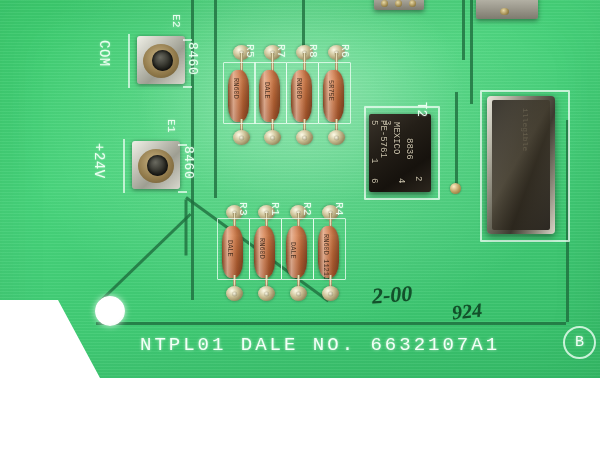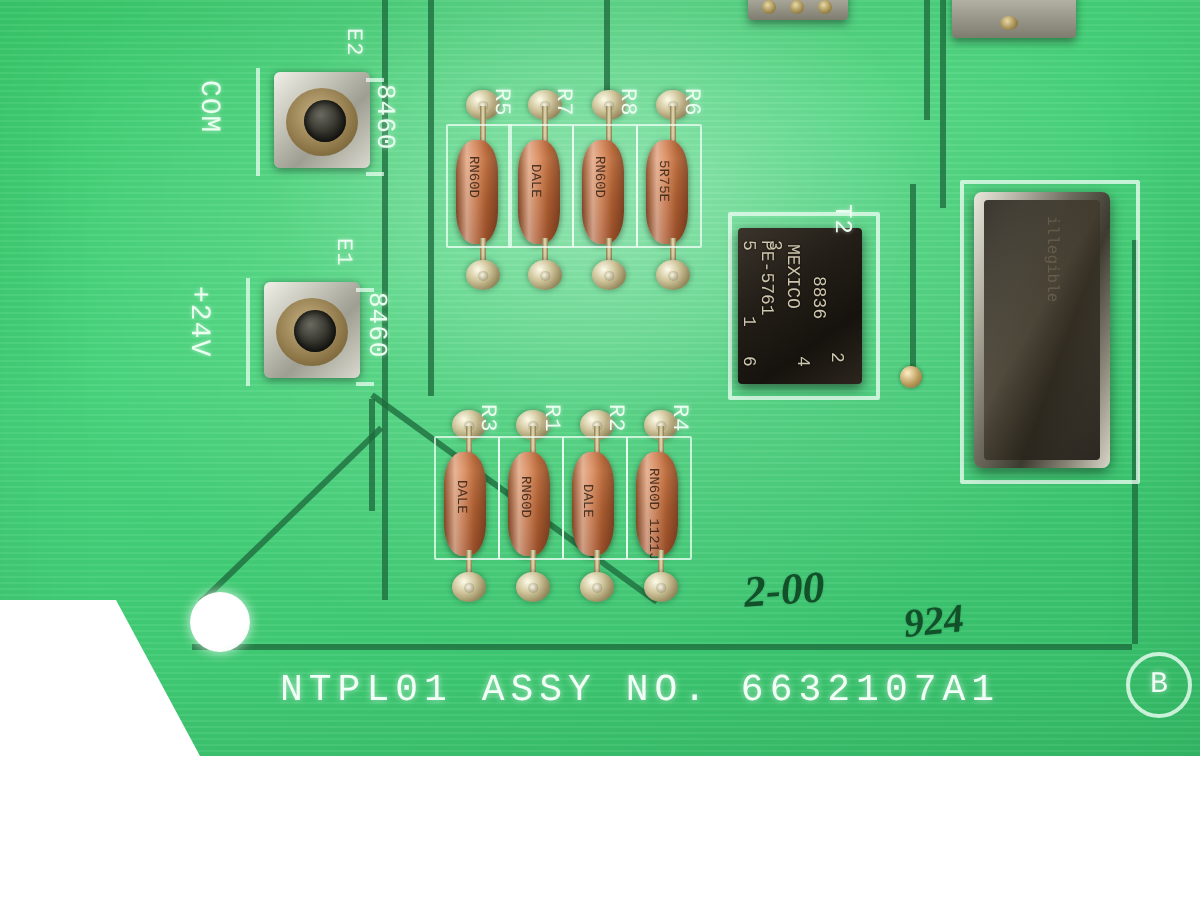--- a/index.html
+++ b/index.html
@@ -251,18 +251,18 @@
   <div id="can" style="left:487px;top:96px;width:68px;height:138px;">
     <div id="canface"></div>
   </div>
   <div class="cant" style="left:530px;top:108px;transform:rotate(90deg);opacity:.25;">illegible</div>
   <div class="via" style="left:450px;top:183px;width:11px;height:11px;"></div>
 
   <div class="hand" style="left:372px;top:282px;font-size:22px;transform:rotate(-4deg);">2-00</div>
   <div class="hand" style="left:452px;top:300px;font-size:20px;transform:rotate(-6deg);">924</div>
 
   <div id="mounthole"></div>
-  <div id="assytext">NTPL01   ASSY NO.  6632107A1</div>
+  <div id="assytext">NTPL01   DALE NO.  6632107A1</div>
   <div id="revcircle">
     <span>B</span>
   </div>
 
 </div>
 
 </body></html>

